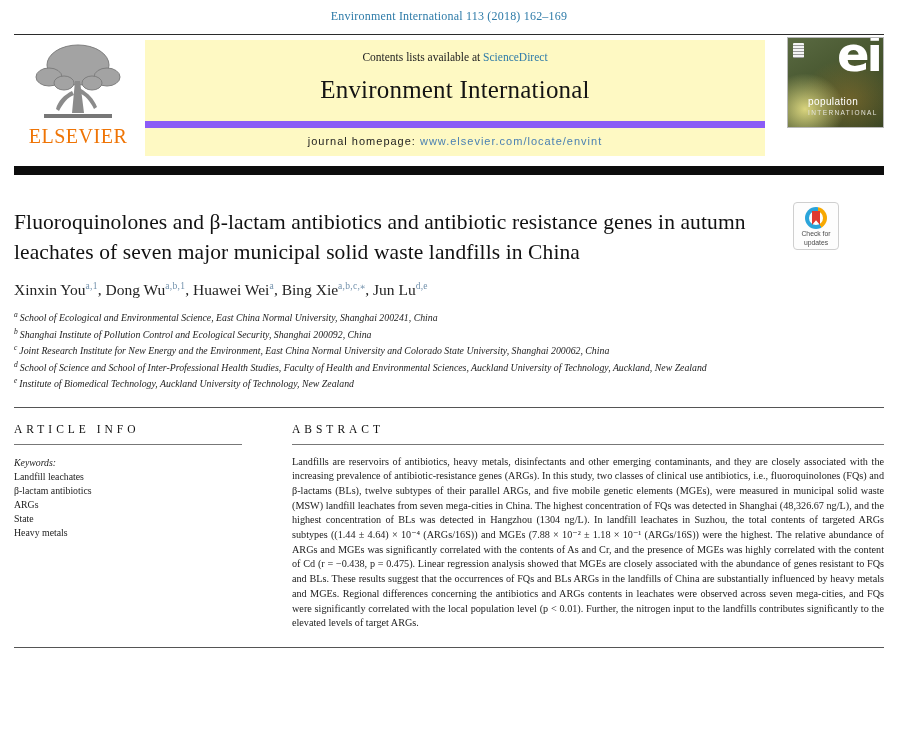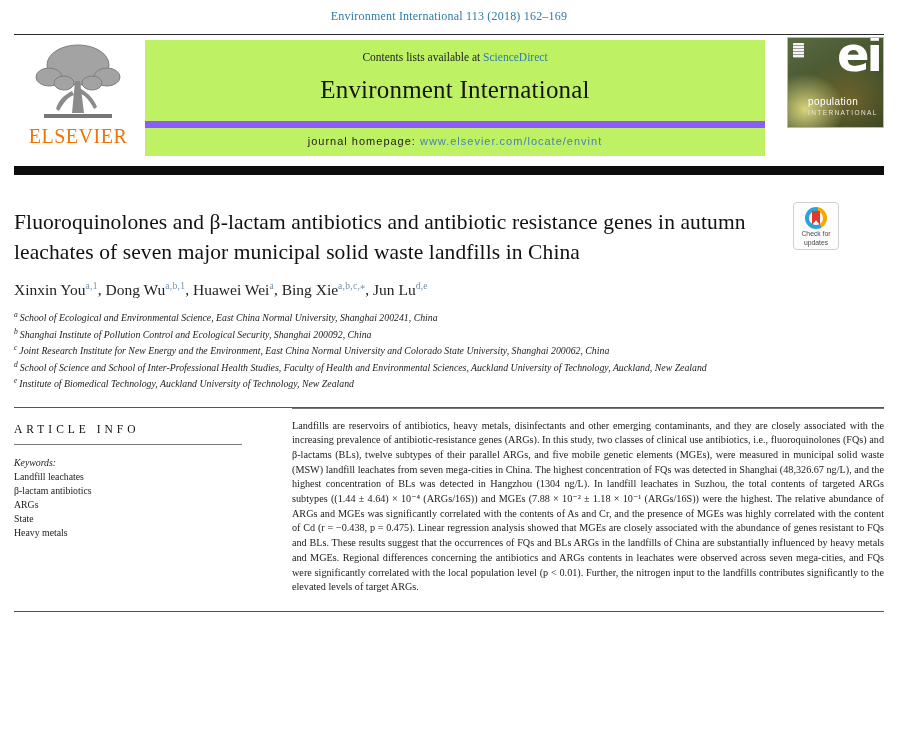--- a/index.html
+++ b/index.html
@@ -19,21 +19,21 @@
     position:absolute; left:0; top:2px; width:128px; height:119px;
     background:#fff; text-align:center;
   }
   .logo-tree { display:block; margin:2px auto 0; }
   .elsevier-word {
     font-size:20px; color:#ef7405; letter-spacing:0.5px; margin-top:-2px;
     font-family:"Liberation Serif","DejaVu Serif",serif;
   }
   .banner {
     position:absolute; left:131px; top:5px; width:620px; height:116px;
-    background:#bef264; text-align:center;
+    background:#fef9c3; text-align:center;
   }
   .contents-line { padding-top:11px; font-size:11.5px; color:#222; }
   .link { color:#2e7ba8; text-decoration:none; cursor:pointer; }
   .journal-title { font-size:25px; color:#141414; padding-top:13px; letter-spacing:0.2px; }
   .homepage-row {
     position:absolute; bottom:0; left:0; right:0;
     border-top:7px solid #8b5cf6; padding:7px 0 9px;
     font-family:"Liberation Sans","DejaVu Sans",sans-serif;
     font-size:11px; letter-spacing:1px; color:#1d1d1d;
   }
@@ -182,18 +182,19 @@
     <div class="kw-label">Keywords:</div>
     <div id="keyword-list">
         <div class="kw">Landfill leachates</div>
         <div class="kw">β-lactam antibiotics</div>
         <div class="kw">ARGs</div>
         <div class="kw">State</div>
         <div class="kw">Heavy metals</div>
       </div>
   </div>
   <div class="col-right">
+    <div class="sec-head">ABSTRACT</div>
     <div class="sec-rule"></div>
     <p class="abstract">Landfills are reservoirs of antibiotics, heavy metals, disinfectants and other emerging contaminants, and they are closely associated with the increasing prevalence of antibiotic-resistance genes (ARGs). In this study, two classes of clinical use antibiotics, i.e., fluoroquinolones (FQs) and β-lactams (BLs), twelve subtypes of their parallel ARGs, and five mobile genetic elements (MGEs), were measured in municipal solid waste (MSW) landfill leachates from seven mega-cities in China. The highest concentration of FQs was detected in Shanghai (48,326.67 ng/L), and the highest concentration of BLs was detected in Hangzhou (1304 ng/L). In landfill leachates in Suzhou, the total contents of targeted ARGs subtypes ((1.44 ± 4.64) × 10⁻⁴ (ARGs/16S)) and MGEs (7.88 × 10⁻² ± 1.18 × 10⁻¹ (ARGs/16S)) were the highest. The relative abundance of ARGs and MGEs was significantly correlated with the contents of As and Cr, and the presence of MGEs was highly correlated with the content of Cd (r = −0.438, p = 0.475). Linear regression analysis showed that MGEs are closely associated with the abundance of genes resistant to FQs and BLs. These results suggest that the occurrences of FQs and BLs ARGs in the landfills of China are substantially influenced by heavy metals and MGEs. Regional differences concerning the antibiotics and ARGs contents in leachates were observed across seven mega-cities, and FQs were significantly correlated with the local population level (p &lt; 0.01). Further, the nitrogen input to the landfills contributes significantly to the elevated levels of target ARGs.</p>
   </div>
 </div>
 
 <div class="bottomrule"></div>
 
 </body></html>

